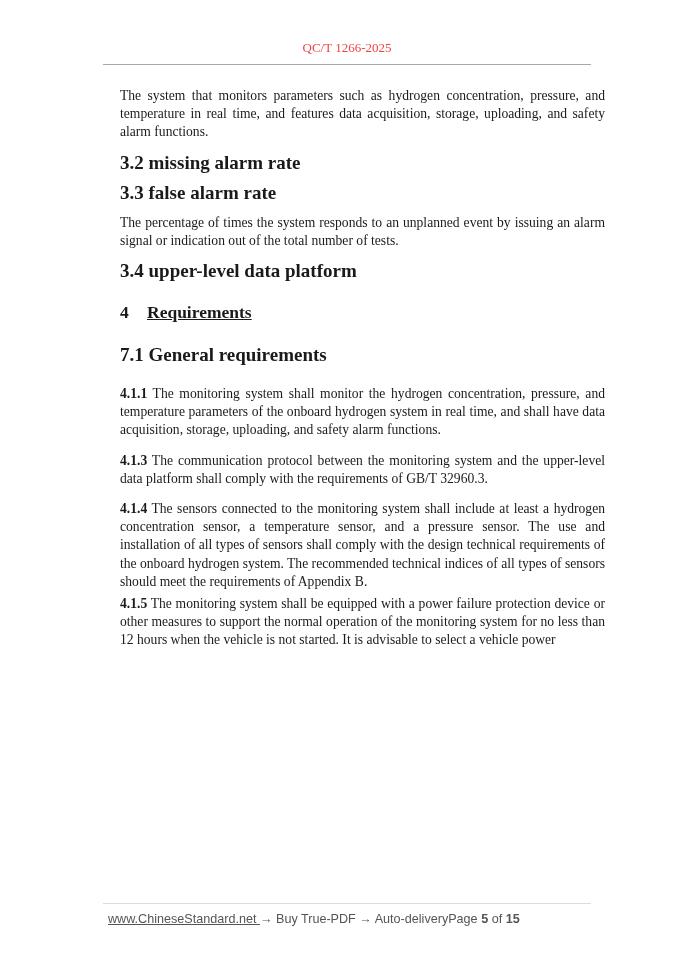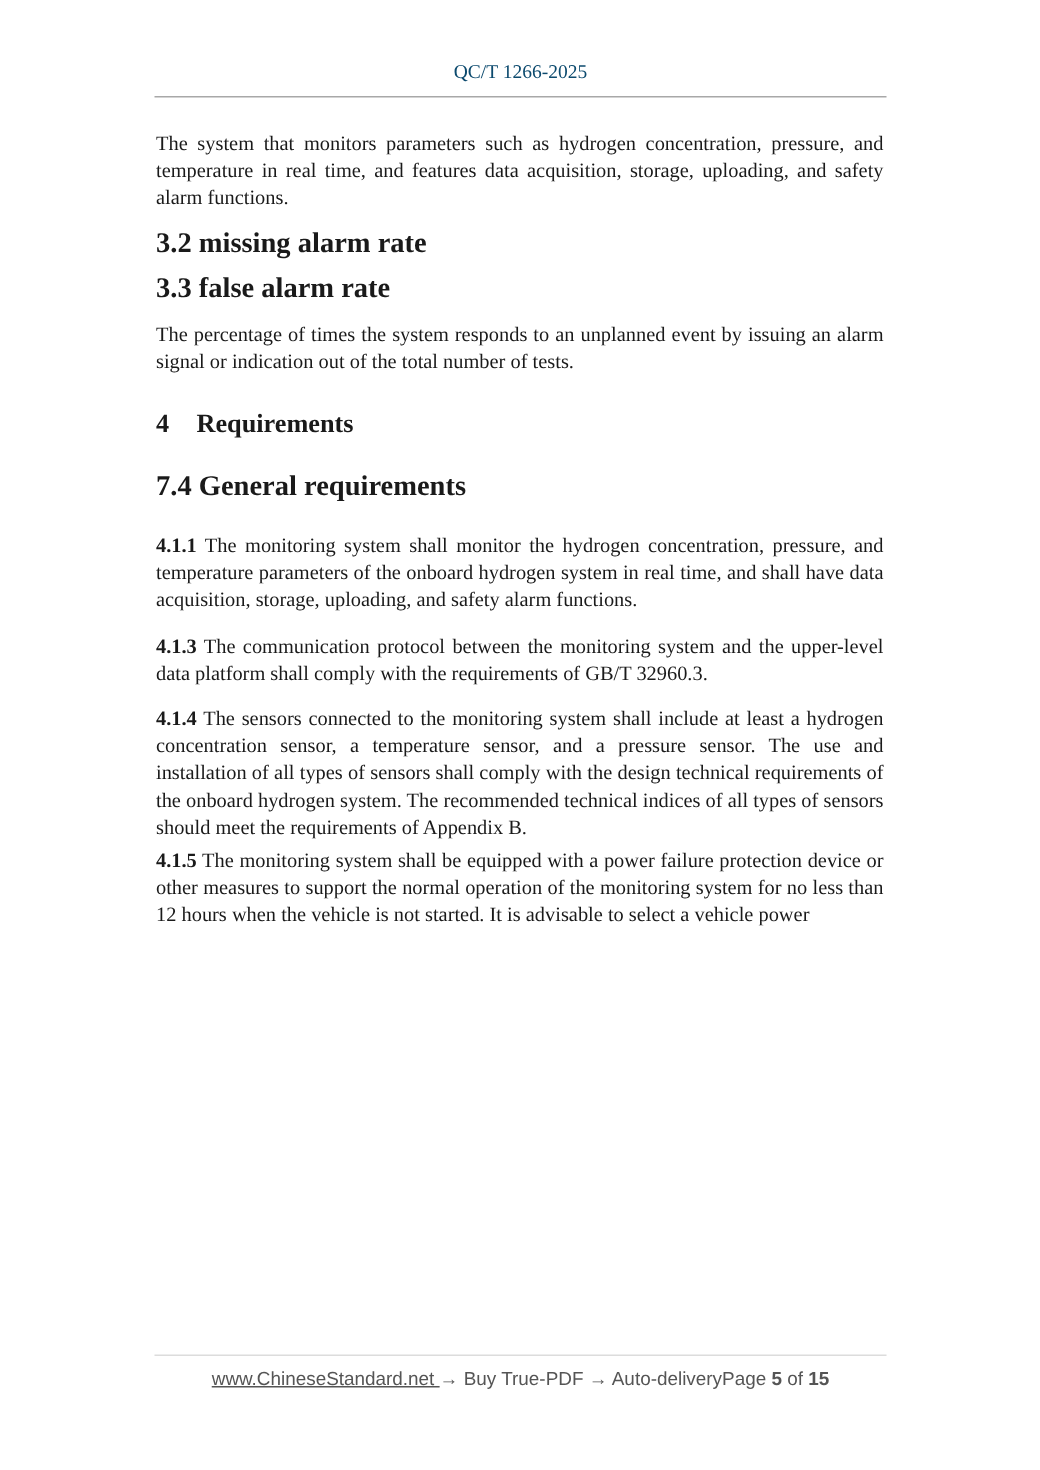--- a/index.html
+++ b/index.html
@@ -15,33 +15,33 @@
       font-family: "Liberation Serif", "DejaVu Serif", serif;
       color: #1a1a1a;
     }
     .page-header {
       position: absolute;
       left: 103px;
       width: 488px;
       top: 40px;
       text-align: center;
       font-size: 13px;
-      color: #0c4a6e;
+      color: #ef4444;
     }
     .header-rule {
       position: absolute;
       left: 103px;
       width: 488px;
       top: 64px;
       height: 0;
       border-top: 1px solid #a8a8a8;
     }
     .content {
       position: absolute;
-      left: 104px;
+      left: 120px;
       width: 485px;
       top: 87px;
     }
     p {
       margin: 0;
       font-size: 13.6px;
       line-height: 18.2px;
       text-align: justify;
     }
     .note {
@@ -54,40 +54,41 @@
       margin: 0;
       font-size: 19px;
       font-weight: bold;
       line-height: 18px;
     }
     h2 {
       margin: 0;
       font-size: 17.5px;
       font-weight: bold;
       line-height: 22px;
+      text-decoration: underline;
     }
     h2 .num { display: inline-block; width: 27px; }
     b.clause { font-weight: bold; }
     .footer-rule {
       position: absolute;
       left: 103px;
       width: 488px;
       top: 903px;
       border-top: 1px solid #dcdcdc;
     }
     .footer {
       position: absolute;
       left: 108px;
       width: 478px;
       top: 912px;
       font-family: "Liberation Sans", "DejaVu Sans", sans-serif;
       font-size: 12.6px;
       color: #555555;
       display: flex;
-      justify-content: center;
+      justify-content: flex-start;
     }
     .footer a {
       color: #555555;
       text-decoration: underline;
     }
     .footer .page-info b { font-weight: bold; }
   </style>
 </head>
 <body>
 
@@ -97,26 +98,27 @@
 <div class="content">
 
   <p>The system that monitors parameters such as hydrogen concentration, pressure, and temperature in real time, and features data acquisition, storage, uploading, and safety alarm functions.</p>
 
 
   <h3 style="margin-top:12px;">3.2 missing alarm rate</h3>
 
   <h3 style="margin-top:12px;">3.3 false alarm rate</h3>
   <p style="margin-top:12px;">The percentage of times the system responds to an unplanned event by issuing an alarm signal or indication out of the total number of tests.</p>
 
+  <h3 style="margin-top:12px;">3.4 upper-level data platform</h3>
 
   <h2 style="margin-top:21px;">
     <span class="num">4</span><span>Requirements</span>
   </h2>
 
-  <h3 style="margin-top:23px;">7.4 General requirements</h3>
+  <h3 style="margin-top:23px;">7.1 General requirements</h3>
 
   <p style="margin-top:21px;"><b class="clause">4.1.1</b><span> The monitoring system shall monitor the hydrogen concentration, pressure, and temperature parameters of the onboard hydrogen system in real time, and shall have data acquisition, storage, uploading, and safety alarm functions.</span></p>
 
 
   <p style="margin-top:12px;"><b class="clause">4.1.3</b><span> The communication protocol between the monitoring system and the upper-level data platform shall comply with the requirements of GB/T 32960.3.</span></p>
 
   <p style="margin-top:12px;"><b class="clause">4.1.4</b><span> The sensors connected to the monitoring system shall include at least a hydrogen concentration sensor, a temperature sensor, and a pressure sensor. The use and installation of all types of sensors shall comply with the design technical requirements of the onboard hydrogen system. The recommended technical indices of all types of sensors should meet the requirements of Appendix B.</span></p>
 
   <p style="margin-top:4px;"><b class="clause">4.1.5</b><span> The monitoring system shall be equipped with a power failure protection device or other measures to support the normal operation of the monitoring system for no less than 12 hours when the vehicle is not started. It is advisable to select a vehicle power</span></p>
 

